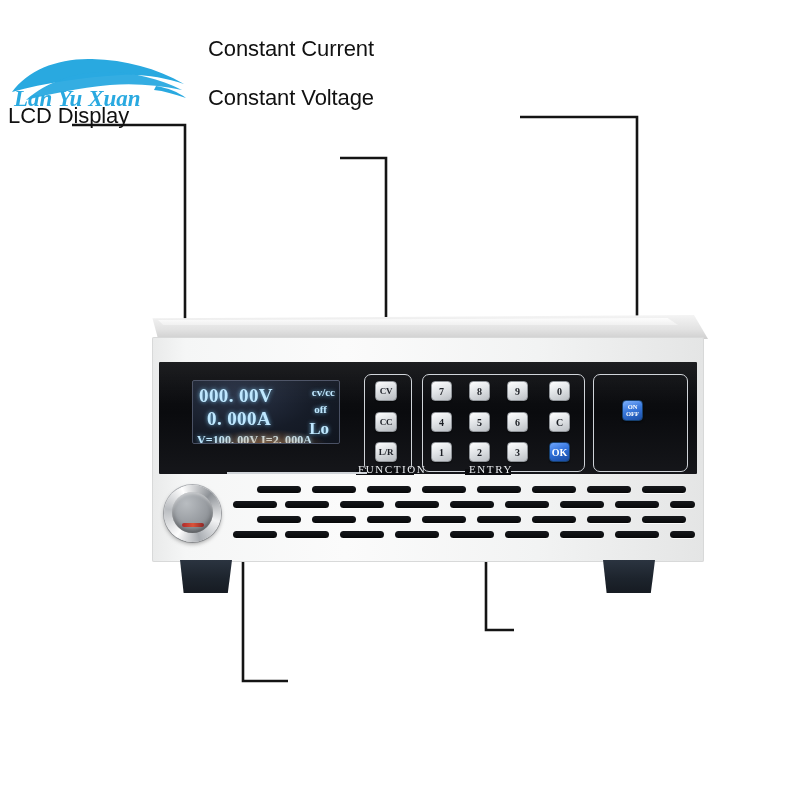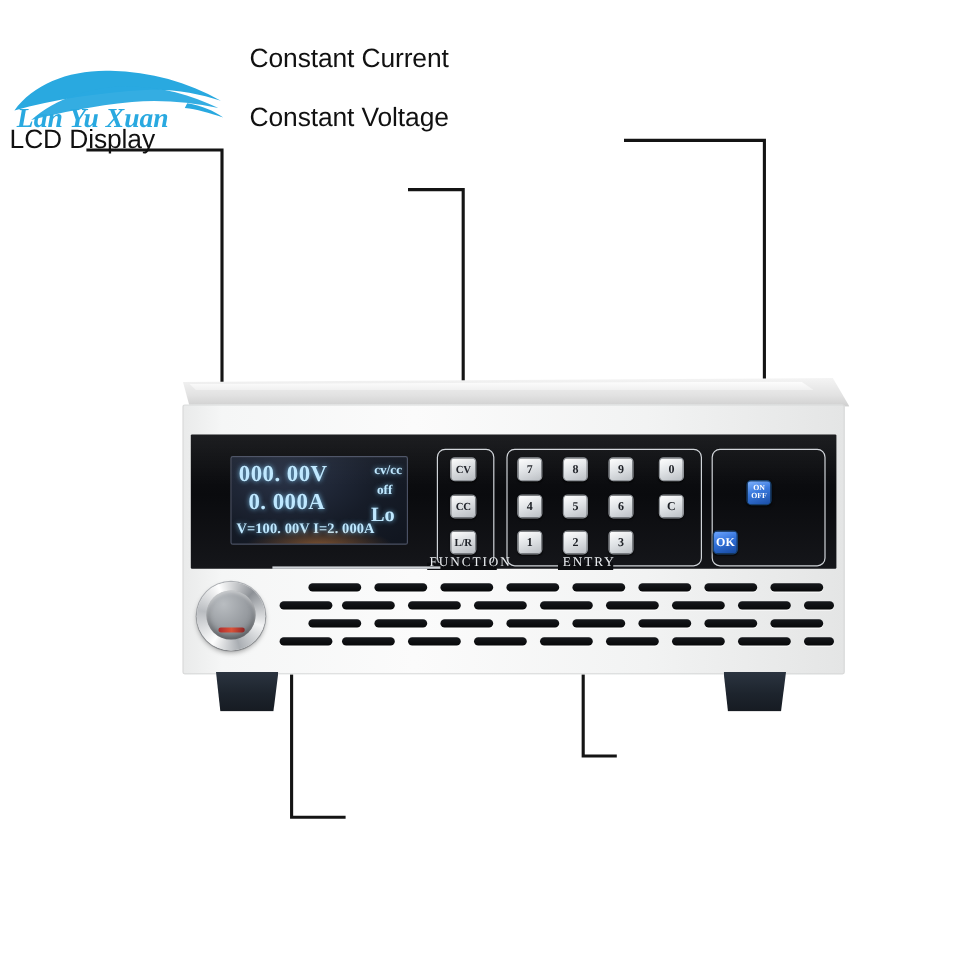--- a/index.html
+++ b/index.html
@@ -67,21 +67,21 @@
     border-radius: 1px;
   }
   .face::after{
     content:""; position:absolute; left:0; top:0; right:0; height:38%;
     background: linear-gradient(180deg, rgba(255,255,255,.055), rgba(255,255,255,0));
     pointer-events:none;
   }
 
   
   .lcd {
-    position: absolute; left: 33px; top: 18px; width: 148px; height: 74px;
+    position: absolute; left: 33px; top: 18px; width: 148px; height: 64px;
     background: radial-gradient(120% 140% at 30% 22%, #2a3347 0%, #161c28 45%, #0d1119 100%);
     border: 1px solid #4a5164;
     border-radius: 2px;
     overflow: hidden;
   }
   .lcd-glow {
     position:absolute; left:0; right:0; bottom:-2px; height:16px;
     background: radial-gradient(60% 140% at 50% 100%, rgba(255,150,60,.45), rgba(255,150,60,0) 70%);
   }
   .lcd-row { position:absolute; color:#bfe8ff; font-family:"Liberation Serif", serif; font-weight:700;
@@ -252,21 +252,21 @@
         <div class="key" style="left:390px; top:19px;">0</div>
 
         <div class="key" style="left:272px; top:50px;">4</div>
         <div class="key" style="left:310px; top:50px;">5</div>
         <div class="key" style="left:348px; top:50px;">6</div>
         <div class="key" style="left:390px; top:50px;">C</div>
 
         <div class="key" style="left:272px; top:80px;">1</div>
         <div class="key" style="left:310px; top:80px;">2</div>
         <div class="key" style="left:348px; top:80px;">3</div>
-        <div class="key accent" style="left:390px; top:80px;margin-left:45px;">OK</div>
+        <div class="key accent" style="left:390px; top:80px;">OK</div>
 
         <div id="btn-onoff">
           <span>ON</span>
           <span>OFF</span>
         </div>
 
       </div>
 
       <div class="knob-ring">
         <div class="knob-face">

